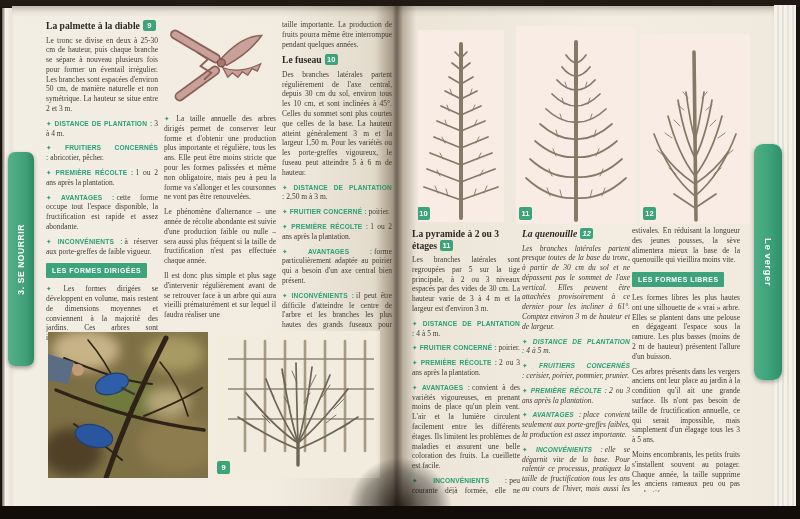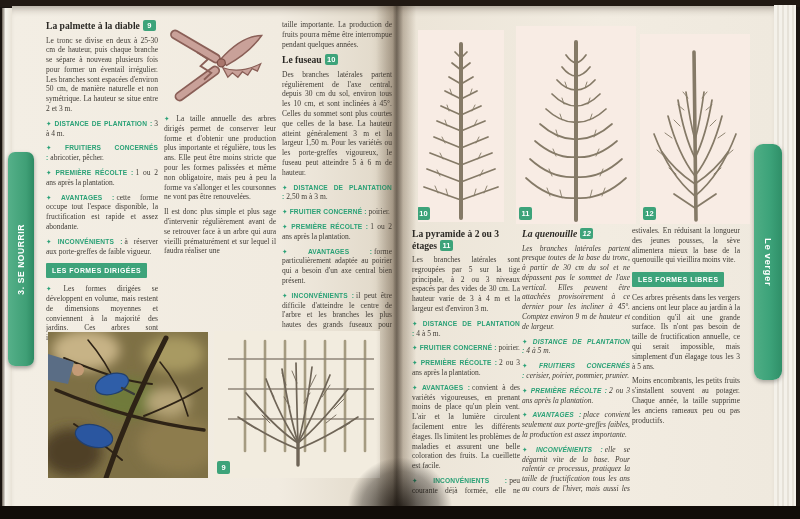--- a/index.html
+++ b/index.html
@@ -92,20 +92,21 @@
             <path d="M12,80 L50,58" stroke="#8a5f57" stroke-width="10" stroke-linecap="round" fill="none"></path>
             <path d="M12,80 L50,58" stroke="#c9a199" stroke-width="6.5" stroke-linecap="round" fill="none"></path>
             <path d="M34,38 L44,46 L36,52 L46,60 L38,66" stroke="#8a5f57" stroke-width="1.8" fill="none"></path>
             <path d="M56,48 Q80,26 100,28 Q86,44 62,54 Z" fill="#c9a199" stroke="#8a5f57" stroke-width="1.4"></path>
             <path d="M58,56 Q74,64 96,56 L92,63 L87,60 L82,66 L77,62 L72,67 L67,62 L62,66 Z" fill="#c9a199" stroke="#8a5f57" stroke-width="1.3"></path>
             <circle cx="57" cy="51" r="4" fill="#a9766c" stroke="#7c5048" stroke-width="1.2"></circle>
           </g>
         </svg>
       </div>
       <p><span class="gmark">✦</span> <span>La taille annuelle des arbres dirigés permet de conserver leur forme et d'obtenir une production plus importante et régulière, tous les ans. Elle peut être moins stricte que pour les formes palissées et même non obligatoire, mais peu à peu la forme va s'allonger et les coursonnes ne vont pas être renouvelées.</span></p>
+      <p>Le phénomène d'alternance – une année de récolte abondante est suivie d'une production faible ou nulle – sera aussi plus fréquent si la taille de fructification n'est pas effectuée chaque année.</p>
       <p>Il est donc plus simple et plus sage d'intervenir régulièrement avant de se retrouver face à un arbre qui aura vieilli prématurément et sur lequel il faudra réaliser une</p>
     </div>
 
     <div class="col" style="left:270px;top:14px;width:110px;height:312px;">
       <p>taille importante. La production de fruits pourra même être interrompue pendant quelques années.</p>
       <h3 class="title">
         <span>Le fuseau</span><span class="badge">10</span>
       </h3>
       <p>Des branches latérales partent régulièrement de l'axe central, depuis 30 cm du sol, environ tous les 10 cm, et sont inclinées à 45°. Celles du sommet sont plus courtes que celles de la base. La hauteur atteint généralement 3 m et la largeur 1,50 m. Pour les variétés ou les porte-greffes vigoureux, le fuseau peut atteindre 5 à 6 m de hauteur.</p>
       <p><span class="gl">✦ DISTANCE DE PLANTATION :</span><span>2,50 m à 3 m.</span></p>
@@ -346,31 +347,32 @@
       <p><span class="gl">✦ FRUITIER CONCERNÉ :</span><span>poirier.</span></p>
       <p><span class="gl">✦ PREMIÈRE RÉCOLTE :</span><span>2 ou 3 ans après la plantation.</span></p>
       <p><span class="gl">✦ AVANTAGES :</span><span>convient à des variétés vigoureuses, en prenant moins de place qu'un plein vent. L'air et la lumière circulent facilement entre les différents étages. Ils limitent les problèmes de maladies et assurent une belle coloration des fruits. La cueillette est facile.</span></p>
       <p><span class="gl">✦ INCONVÉNIENTS :</span><span>peu courante déjà formée, elle ne concerne que le poirier.</span></p>
     </div>
 
     <div class="col" style="left:128px;top:222px;width:108px;height:266px;font-style:italic;">
       <h3 class="title">
         <span>La quenouille</span><span class="badge">12</span>
       </h3>
-      <p>Les branches latérales partent presque toutes de la base du tronc, à partir de 30 cm du sol et ne dépassent pas le sommet de l'axe vertical. Elles peuvent être attachées provisoirement à ce dernier pour les incliner à 45°. Comptez environ 9 m de hauteur et de largeur.</p>
+      <p>Les branches latérales partent presque toutes de la base du tronc, à partir de 30 cm du sol et ne dépassent pas le sommet de l'axe vertical. Elles peuvent être attachées provisoirement à ce dernier pour les incliner à 61°. Comptez environ 3 m de hauteur et de largeur.</p>
       <p><span class="gl">✦ DISTANCE DE PLANTATION :</span><span>4 à 5 m.</span></p>
       <p><span class="gl">✦ FRUITIERS CONCERNÉS :</span><span>cerisier, poirier, pommier, prunier.</span></p>
       <p><span class="gl">✦ PREMIÈRE RÉCOLTE :</span><span>2 ou 3 ans après la plantation.</span></p>
       <p><span class="gl">✦ AVANTAGES :</span><span>place convient seulement aux porte-greffes faibles, la production est assez importante.</span></p>
       <p><span class="gl">✦ INCONVÉNIENTS :</span><span>elle se dégarnit vite de la base. Pour ralentir ce processus, pratiquez la taille de fructification tous les ans au cours de l'hiver, mais aussi les opérations</span></p>
     </div>
 
     <div class="col" style="left:238px;top:220px;width:108px;height:266px;">
       <p>estivales. En réduisant la longueur des jeunes pousses, la sève alimentera mieux la base de la quenouille qui vieillira moins vite.</p>
       <div class="banner">LES FORMES LIBRES</div>
+      <p>Les formes libres les plus hautes ont une silhouette de « vrai » arbre. Elles se plantent dans une pelouse en dégageant l'espace sous la ramure. Les plus basses (moins de 2 m de hauteur) présentent l'allure d'un buisson.</p>
       <p>Ces arbres présents dans les vergers anciens ont leur place au jardin à la condition qu'il ait une grande surface. Ils n'ont pas besoin de taille de fructification annuelle, ce qui serait impossible, mais simplement d'un élagage tous les 3 à 5 ans.</p>
       <p>Moins encombrants, les petits fruits s'installent souvent au potager. Chaque année, la taille supprime les anciens rameaux peu ou pas productifs.</p>
     </div>
 
   </div>
 
   <div class="spine"></div>
   <div class="spine-bottom"></div>
   <div class="edge-bottom"></div>
 

